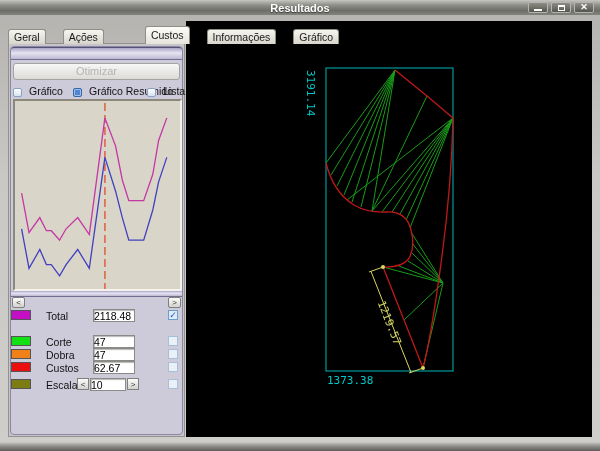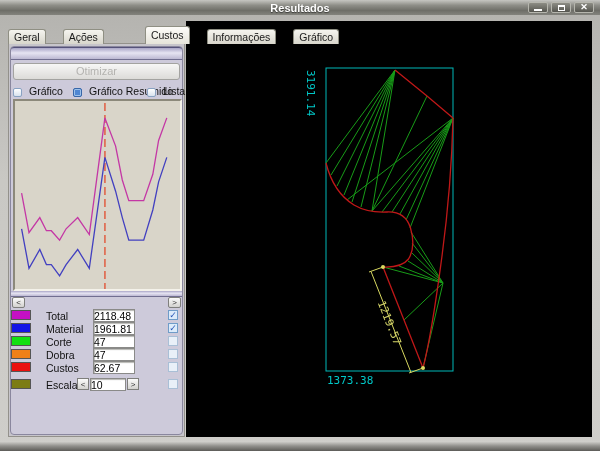--- a/index.html
+++ b/index.html
@@ -131,26 +131,20 @@
       <div class="band sep"></div>
       <div class="navbtn" style="left:1px;top:250px">&lt;</div>
       <div class="navbtn" style="right:1px;top:250px">&gt;</div>
 
       <div class="legend-row" style="top:263px">
         <span class="swatch" style="background: rgb(196, 16, 196);"></span>
         <span class="leglabel">Total</span>
         <input class="valbox" readonly="" value="2118.48" style="">
         <span class="cb checked"></span>
       </div>
-      <div class="legend-row" style="top:276px">
-        <span class="swatch" style="background: rgb(20, 20, 230);"></span>
-        <span class="leglabel">Material</span>
-        <input class="valbox" readonly="" value="1961.81" style="">
-        <span class="cb checked"></span>
-      </div>
       <div class="legend-row" style="top:289px">
         <span class="swatch" style="background: rgb(18, 224, 18);"></span>
         <span class="leglabel">Corte</span>
         <input class="valbox" readonly="" value="47" style="">
         <span class="cb"></span>
       </div>
       <div class="legend-row" style="top:302px">
         <span class="swatch" style="background: rgb(240, 128, 24);"></span>
         <span class="leglabel">Dobra</span>
         <input class="valbox" readonly="" value="47" style="">

